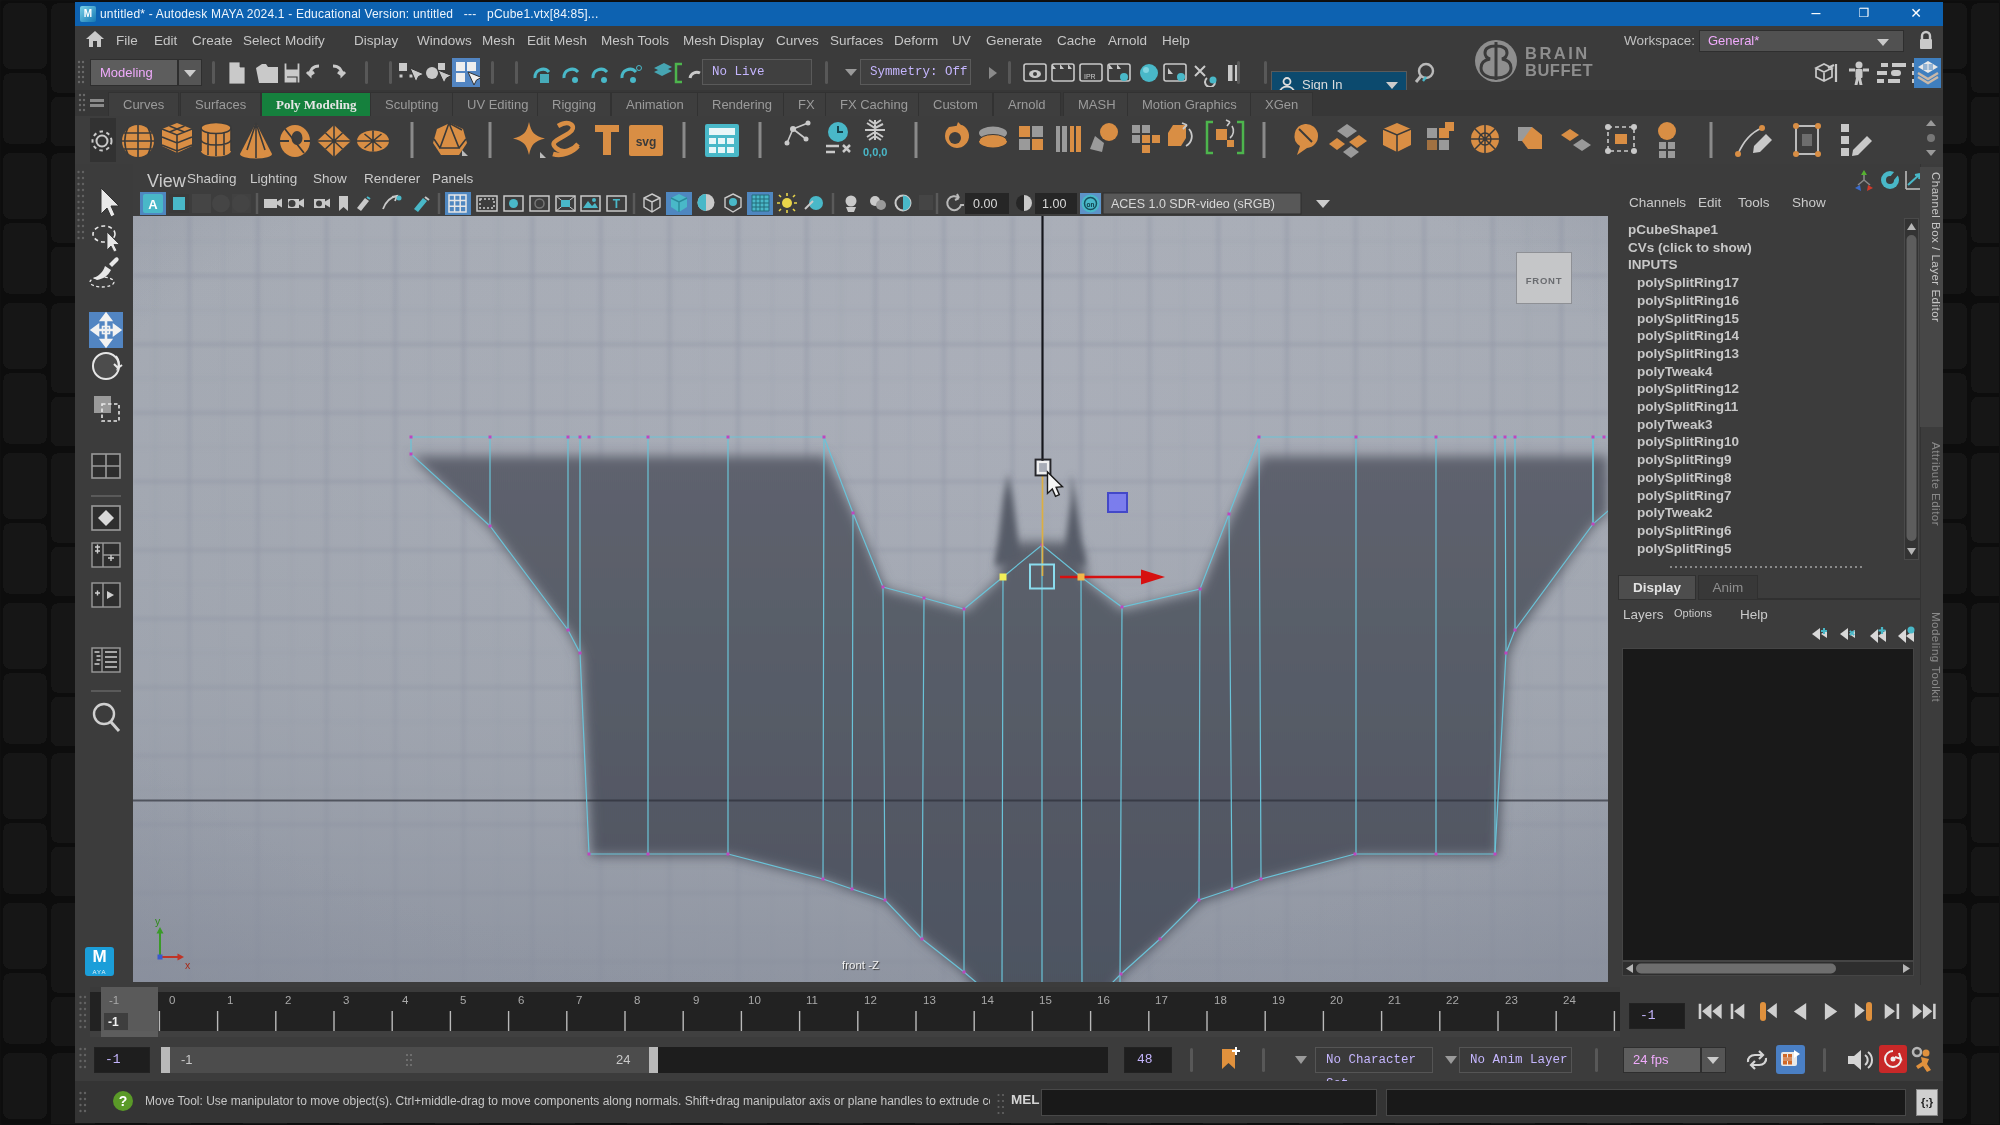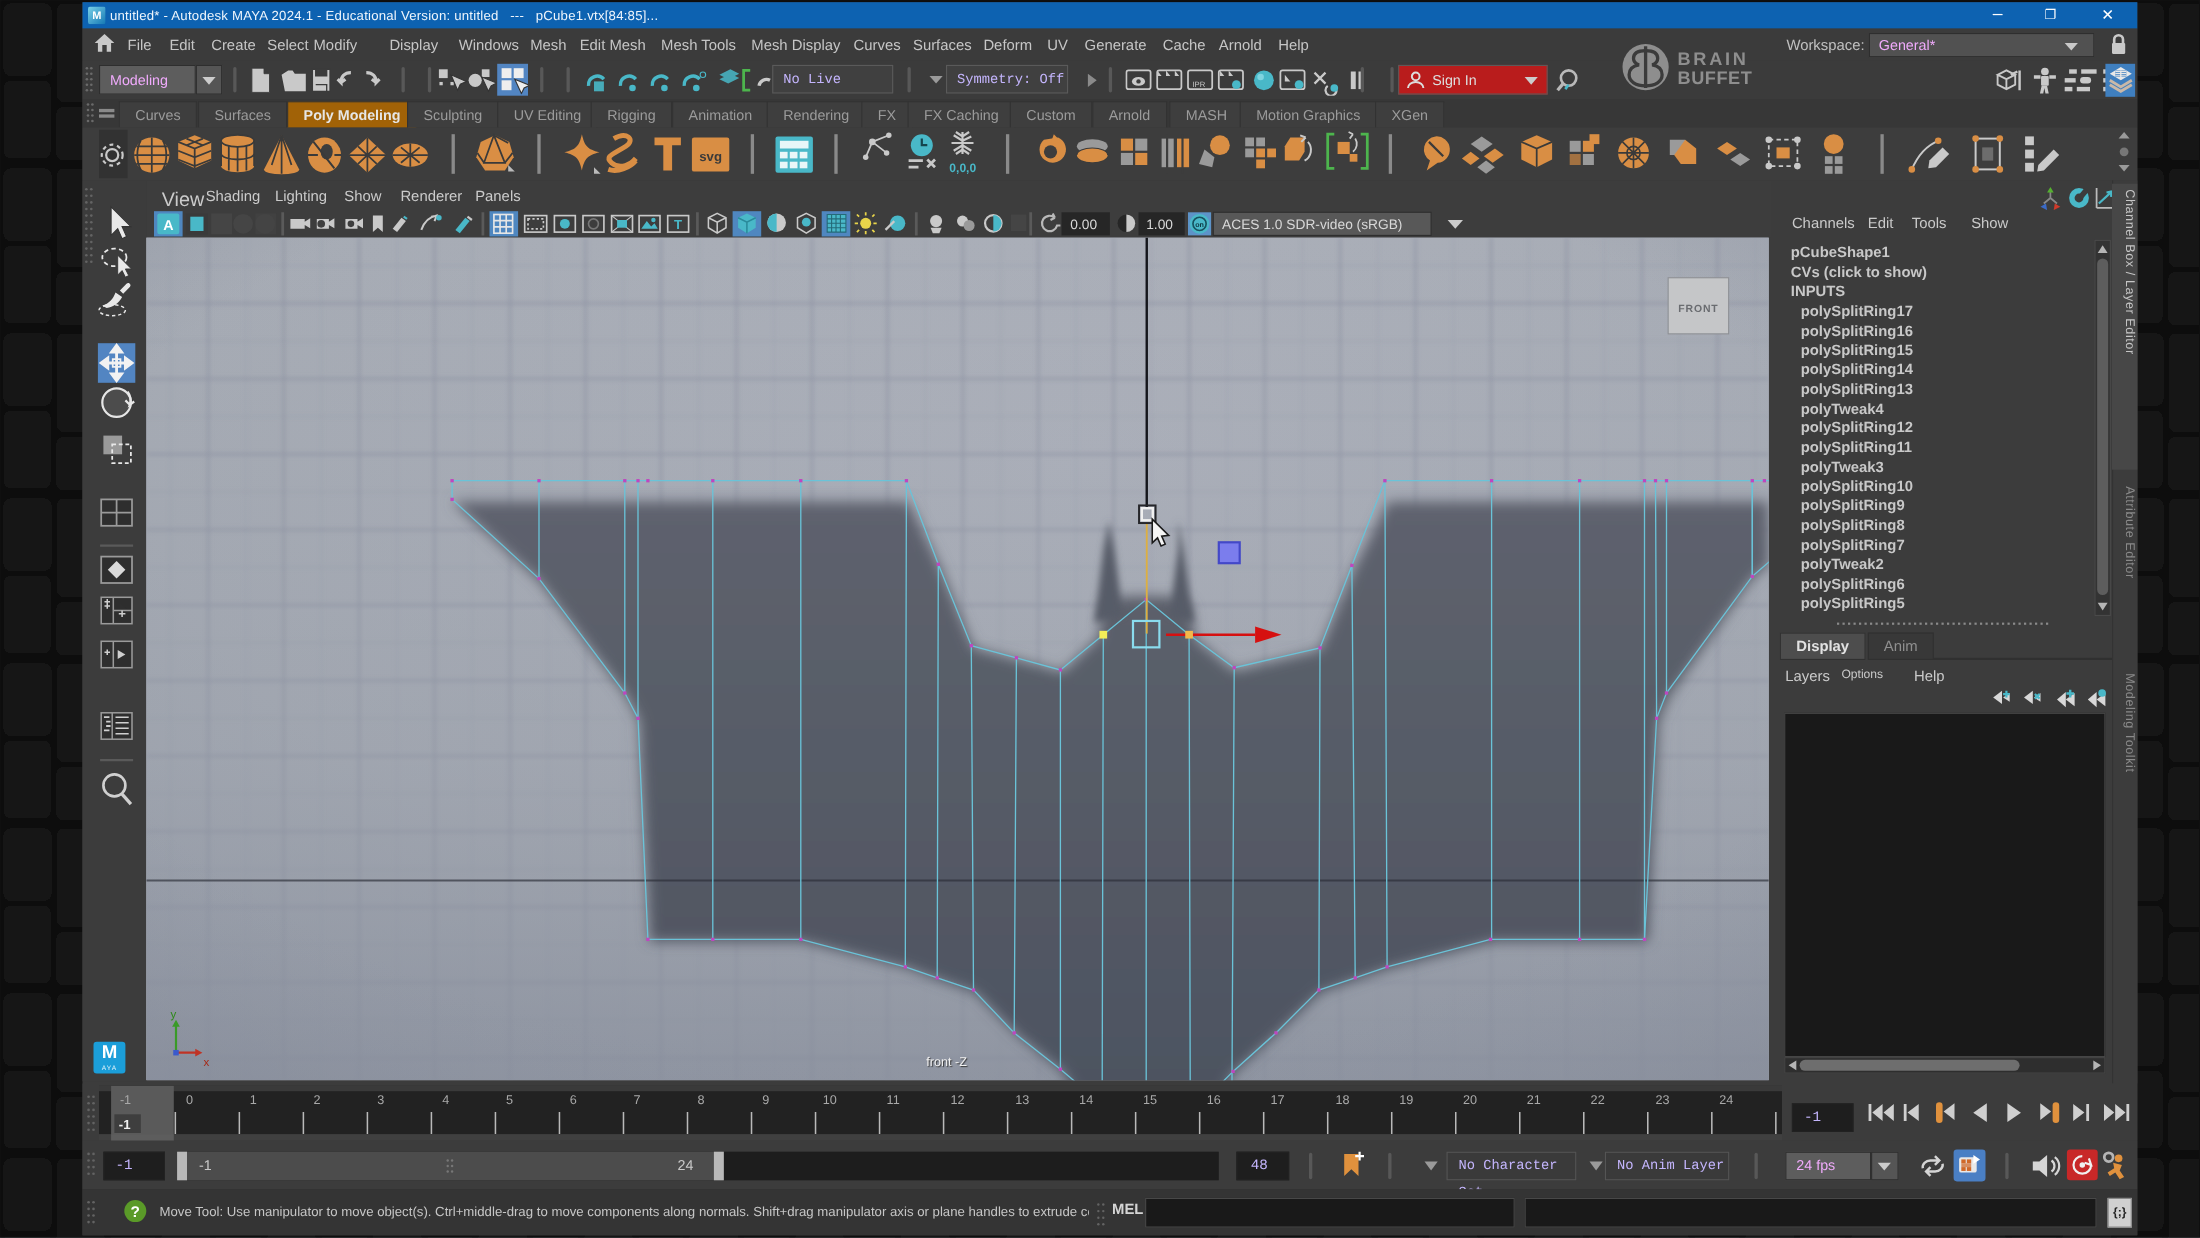--- a/index.html
+++ b/index.html
@@ -15,21 +15,21 @@
   #menubar { position:absolute; left:75px; top:26px; width:1868px; height:29px; background:#3b3b3b; color:#c6c6c6; font-size:13.5px; }
   #menubar .mi { position:absolute; top:7px; }
   
   #statusline { position:absolute; left:75px; top:55px; width:1868px; height:35px; background:#3b3b3b; }
   .dd { position:absolute; background:#5d5d5d; color:#f0abfc; font-size:13px; border:1px solid #2e2e2e; }
   .sep { position:absolute; width:3px; border-radius:2px; background:#585858; }
   .fldbox { position:absolute; background:#2a2a2a; border:1px solid #222; color:#c4b5fd; font-size:13px;font-family:Liberation Mono, monospace; }
   
   #shelftabs { position:absolute; left:75px; top:90px; width:1868px; height:26px; background:#373737; font-size:13px; color:#9b9b9b; }
   .stab { position:absolute; top:2px; height:24px; line-height:24px; padding:0 14px; background:#3e3e3e; border:1px solid #323232; border-bottom:none; }
-  .stab.active { background:#a16207; color:#e6e6e6; font-weight:bold; }
+  .stab.active { background:#15803d; color:#e6e6e6; font-weight:bold;font-family:Liberation Serif, serif; }
   #shelficons { position:absolute; left:75px; top:116px; width:1868px; height:48px; background:#3d3d3d; }
   
   #toolbox { position:absolute; left:75px; top:164px; width:58px; height:819px; background:#3c3c3c; }
   
   #vptool { position:absolute; left:133px; top:164px; width:1477px; height:52px; background:#3d3d3d; color:#cbcbcb; }
   #vp { position:absolute; left:133px; top:216px; width:1475px; height:766px; background:#a5aab6; }
   
   #rpanel { position:absolute; left:1610px; top:164px; width:333px; height:821px; background:#3c3c3c; }
   
   #timeslider { position:absolute; left:75px; top:985px; width:1868px; height:52px; background:#3c3c3c; }
@@ -224,21 +224,21 @@
       <path d="M172 6 l10 10 m0 -10 l-10 10 m12 2 a5 5 0 1 0 8 4" stroke="#c9c9c9" stroke-width="2" fill="none"></path>
         <circle cx="190" cy="20" r="3.5" fill="#49b8c8"></circle>
       <g fill="#c9c9c9">
           <rect x="205" y="5" width="4.5" height="16"></rect>
           <rect x="212" y="5" width="4.5" height="16"></rect>
         </g>
     </svg>
     <div class="sep" style="left:1162px;top:6px;height:23px"></div>
     <div class="sep" style="left:1189px;top:6px;height:23px"></div>
 
-    <div class="abs" style="left:1196px;top:4px;width:136px;height:27px;background:#b91c1c;border:1px solid #5a5a5a">
+    <div class="abs" style="left:1196px;top:16px;width:136px;height:27px;background:#0c4a6e;border:1px solid #5a5a5a">
       <svg class="abs" style="left:6px;top:4px" width="18" height="18" viewBox="0 0 18 18">
           <circle cx="9" cy="5.5" r="3.5" fill="none" stroke="#ddd" stroke-width="1.8"></circle>
           <path d="M2 16 a7 5.5 0 0 1 14 0" fill="none" stroke="#ddd" stroke-width="1.8"></path>
         </svg>
       <span style="position:absolute;left:30px;top:5px;color:#ddd;font-size:13px">Sign In</span>
       <svg class="abs" style="left:112px;top:9px" width="16" height="10">
           <path d="M2 1 l6 7 l6 -7 z" fill="#ccc"></path>
         </svg>
     </div>
     <svg class="abs" style="left:1338px;top:6px" width="24" height="24" viewBox="0 0 24 24">

